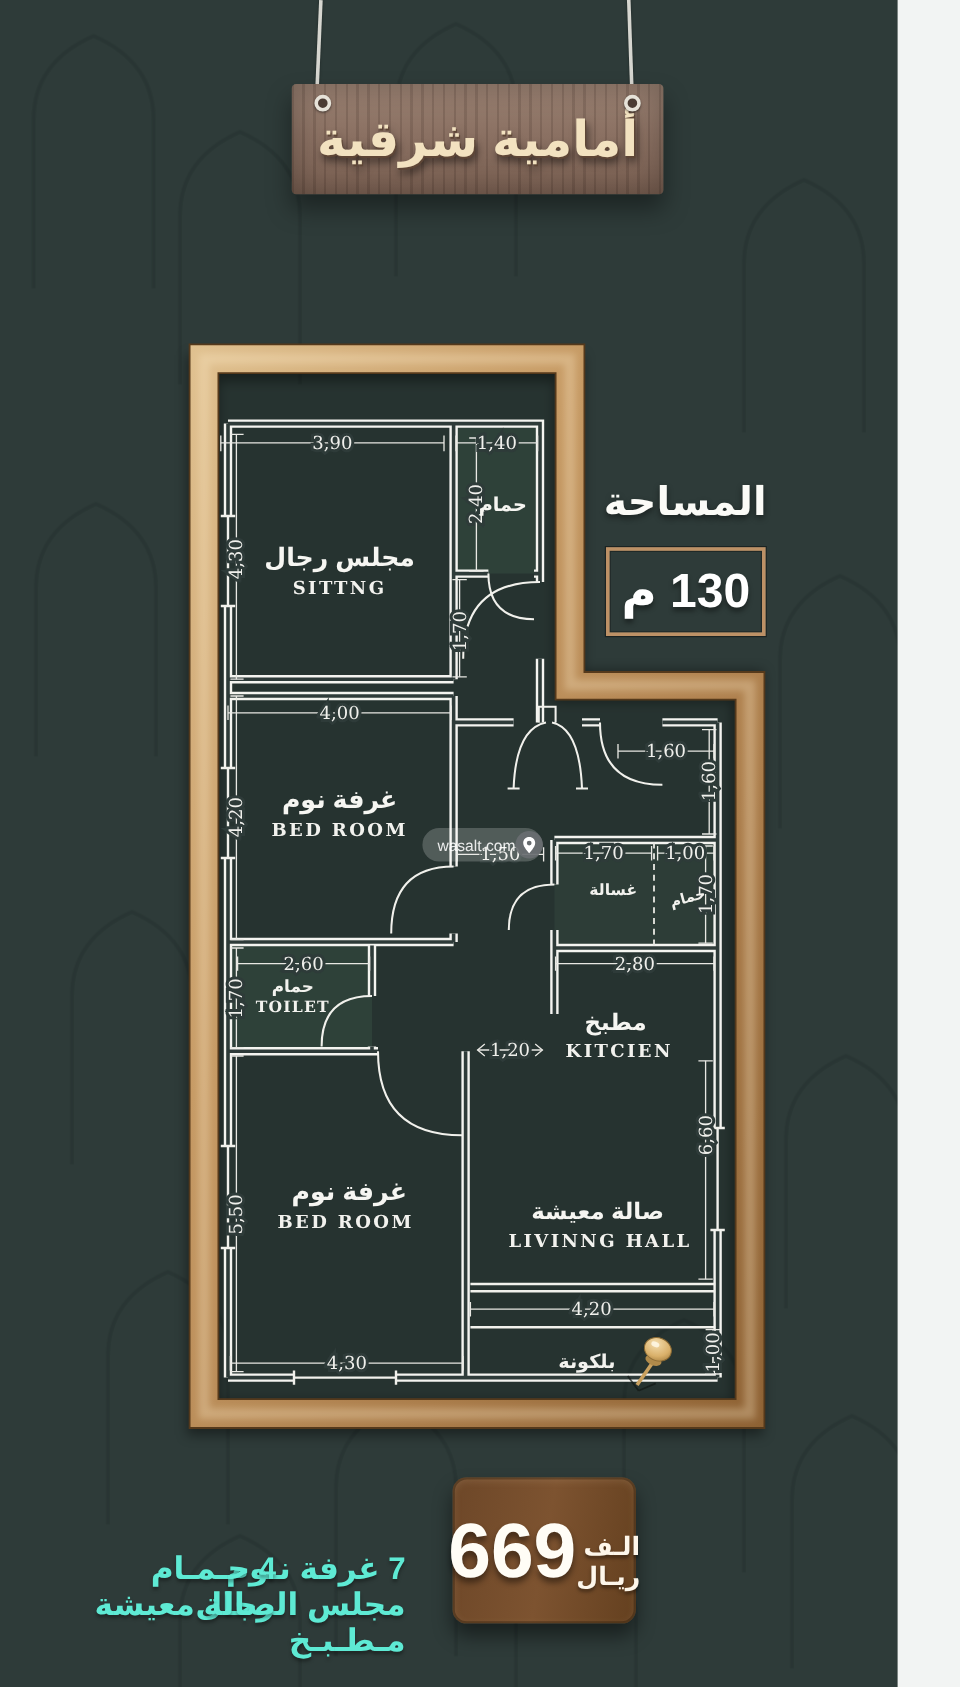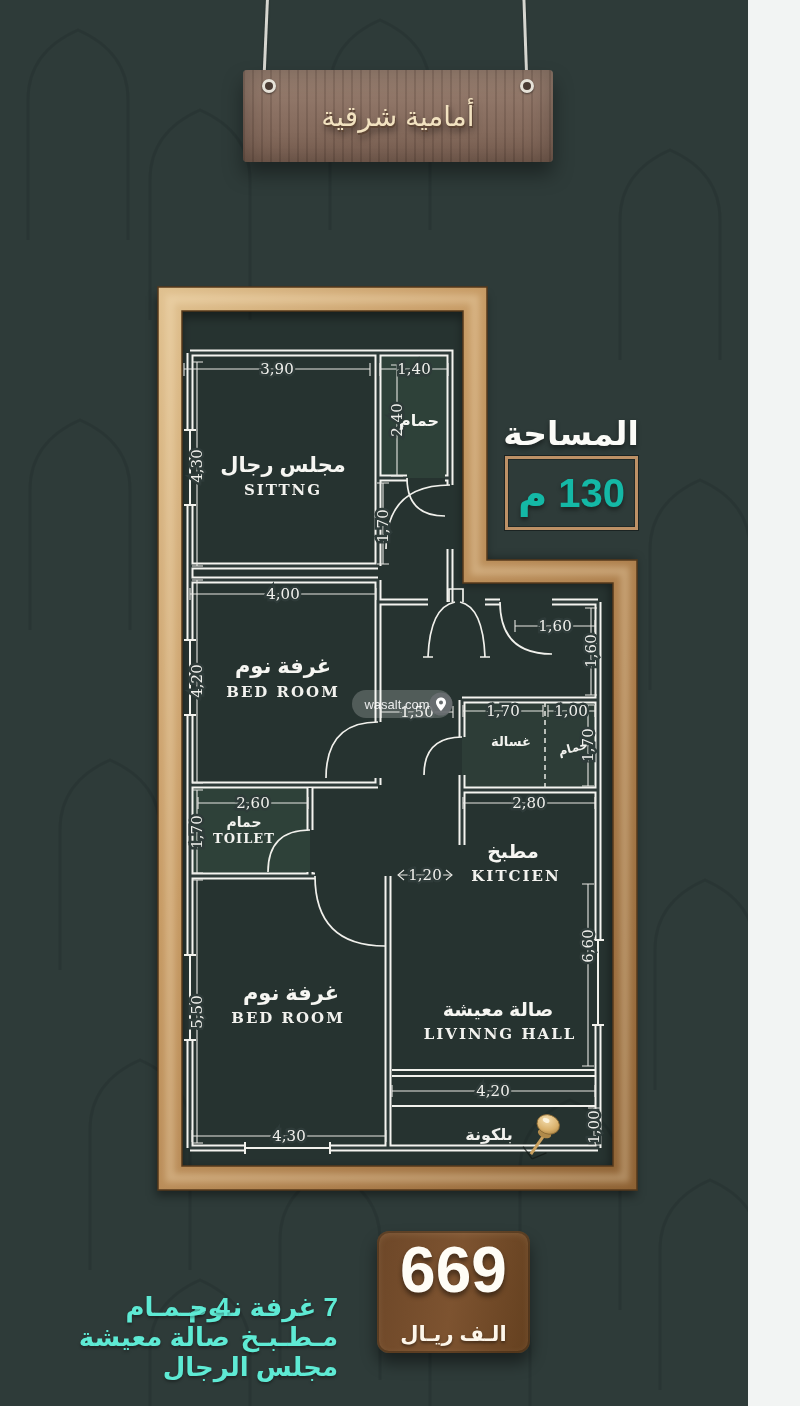--- a/index.html
+++ b/index.html
@@ -13,47 +13,47 @@
   .s-right{left:524px;top:0;height:88px;transform:rotate(-2deg);}
   .wood-sign{position:absolute;left:243px;top:70px;width:310px;height:92px;border-radius:4px;
      background:linear-gradient(180deg,#9a8172,#8b7163 45%,#7a6052),
        repeating-linear-gradient(90deg,rgba(60,40,30,.14) 0 2px,rgba(0,0,0,0) 2px 9px);
      background-blend-mode:multiply;
      box-shadow:0 12px 20px rgba(0,0,0,.38), inset 0 0 28px rgba(0,0,0,.28);
      display:flex;align-items:center;justify-content:center;}
   .grommet{position:absolute;top:9px;width:8px;height:8px;border-radius:50%;
      border:3px solid #e6e2d8;background:#4a3b33;box-shadow:0 1px 2px rgba(0,0,0,.5);}
   .g-left{left:19px;} .g-right{right:19px;}
-  .sign-title{font-size:28px;font-weight:normal;color:#f2e2c0;direction:rtl;
+  .sign-title{font-size:41px;font-weight:bold;color:#f2e2c0;direction:rtl;
      text-shadow:1px 2px 0 #5e4636, 2px 5px 7px rgba(0,0,0,.55);text-align:center;}
   
   .rooms-count{position:absolute;left:490px;top:284px;width:168px;text-align:right;direction:rtl;
      font-size:53px;font-weight:bold;color:#d3a06a;line-height:1.05;
      text-shadow:0 -1px 0 #ecc794, 0 3px 1px #7a5128, 0 7px 9px rgba(0,0,0,.45);}
-  .area-label{position:absolute;left:502px;top:414px;width:138px;text-align:center;direction:rtl;
+  .area-label{position:absolute;left:502px;top:398px;width:138px;text-align:center;direction:rtl;
      font-size:33px;font-weight:bold;color:#fbfbf7;text-shadow:0 3px 5px rgba(0,0,0,.45);}
   .area-box{position:absolute;left:505px;top:456px;width:127px;height:68px;
      border:3px solid #bd9166;box-shadow:0 0 0 1px rgba(0,0,0,.4), inset 0 0 0 1px rgba(0,0,0,.3);
      display:flex;align-items:center;justify-content:center;}
-  .area-value{font-size:40px;font-weight:bold;color:#14b8a6;direction:rtl;
+  .area-value{font-size:40px;font-weight:bold;color:#ffffff;direction:rtl;
      text-shadow:0 3px 4px rgba(0,0,0,.4);text-align:center;}
   
   .feat-col{position:absolute;top:1292px;direction:rtl;text-align:right;color:#5eead4;
      font-size:26px;font-weight:bold;line-height:30px;text-shadow:0 2px 3px rgba(0,0,0,.35);}
   .col1{right:462px;} .col2{right:570px;}
   .strap{position:absolute;width:15px;height:48px;top:1189px;
      background:linear-gradient(90deg,#161b1a,#2b302d 55%,#11514 90%,#14191
 8);}
   .strap-l{left:385px;transform:rotate(15deg);}
   .strap-r{left:492px;transform:rotate(-15deg);}
   .price-sign{position:absolute;left:377px;top:1231px;width:153px;height:122px;border-radius:12px;
      background:linear-gradient(100deg,#6d4728,#7d5330 50%,#64401f),
        repeating-linear-gradient(0deg,rgba(40,22,8,.18) 0 3px,rgba(0,0,0,0) 3px 10px);
      box-shadow:0 10px 16px rgba(0,0,0,.45), inset 0 0 0 2px rgba(30,16,4,.35), inset 0 2px 8px rgba(255,230,190,.18);
-     display:flex;flex-direction:column;align-items:center;justify-content:center;}
+     display:flex;flex-direction:row;align-items:center;justify-content:center;}
   .price-value{font-size:64px;font-weight:bold;color:#fffdf6;line-height:1;
      text-shadow:0 4px 5px rgba(0,0,0,.45);}
   .price-unit{font-size:21px;font-weight:bold;color:#fdf6ea;direction:rtl;margin-top:20px;
      text-shadow:0 2px 3px rgba(0,0,0,.4);}
   
   .dimtxt{font-family:"DejaVu Serif","Liberation Serif",serif;font-size:15px;fill:#f0f0ec;
      text-anchor:middle;paint-order:stroke;stroke:#2e3b39;stroke-width:5px;}
   .roomar{font-size:21px;font-weight:bold;fill:#f6f6f2;text-anchor:middle;direction:rtl;}
   .roomen{font-family:"DejaVu Serif","Liberation Serif",serif;font-size:15px;font-weight:bold;
      fill:#f2f2ee;text-anchor:middle;letter-spacing:2px;}
@@ -258,22 +258,22 @@
       <path d="M-15,24 L-2,32 M9,21 L-2,32" stroke="rgba(18,24,22,0.7)" stroke-width="1.5" fill="none"></path>
       <line x1="0" y1="6" x2="-5" y2="28" stroke="#caa15f" stroke-width="3"></line>
       <ellipse cx="0" cy="4" rx="7" ry="4" fill="#b08a4a"></ellipse>
       <ellipse cx="0" cy="-6" rx="11.5" ry="9.5" fill="url(#pinhead)" stroke="#8a6a34" stroke-width="0.8"></ellipse>
       <ellipse cx="-3.5" cy="-9" rx="3.5" ry="2.2" fill="rgba(255,250,235,0.8)"></ellipse>
     </g>
   </svg>
 
   <div class="feat-col col1">
     <div>7 غرفة نـوم</div>
+    <div>مجلس الرجال</div>
     <div>مـطـبـخ</div>
-    <div>مجلس الرجال</div>
   </div>
   <div class="feat-col col2">
     <div>4 حـمـام</div>
     <div>صالة معيشة</div>
   </div>
 
   <div class="strap strap-l"></div>
   <div class="strap strap-r"></div>
   <div class="price-sign">
     <div class="price-value">669</div>

